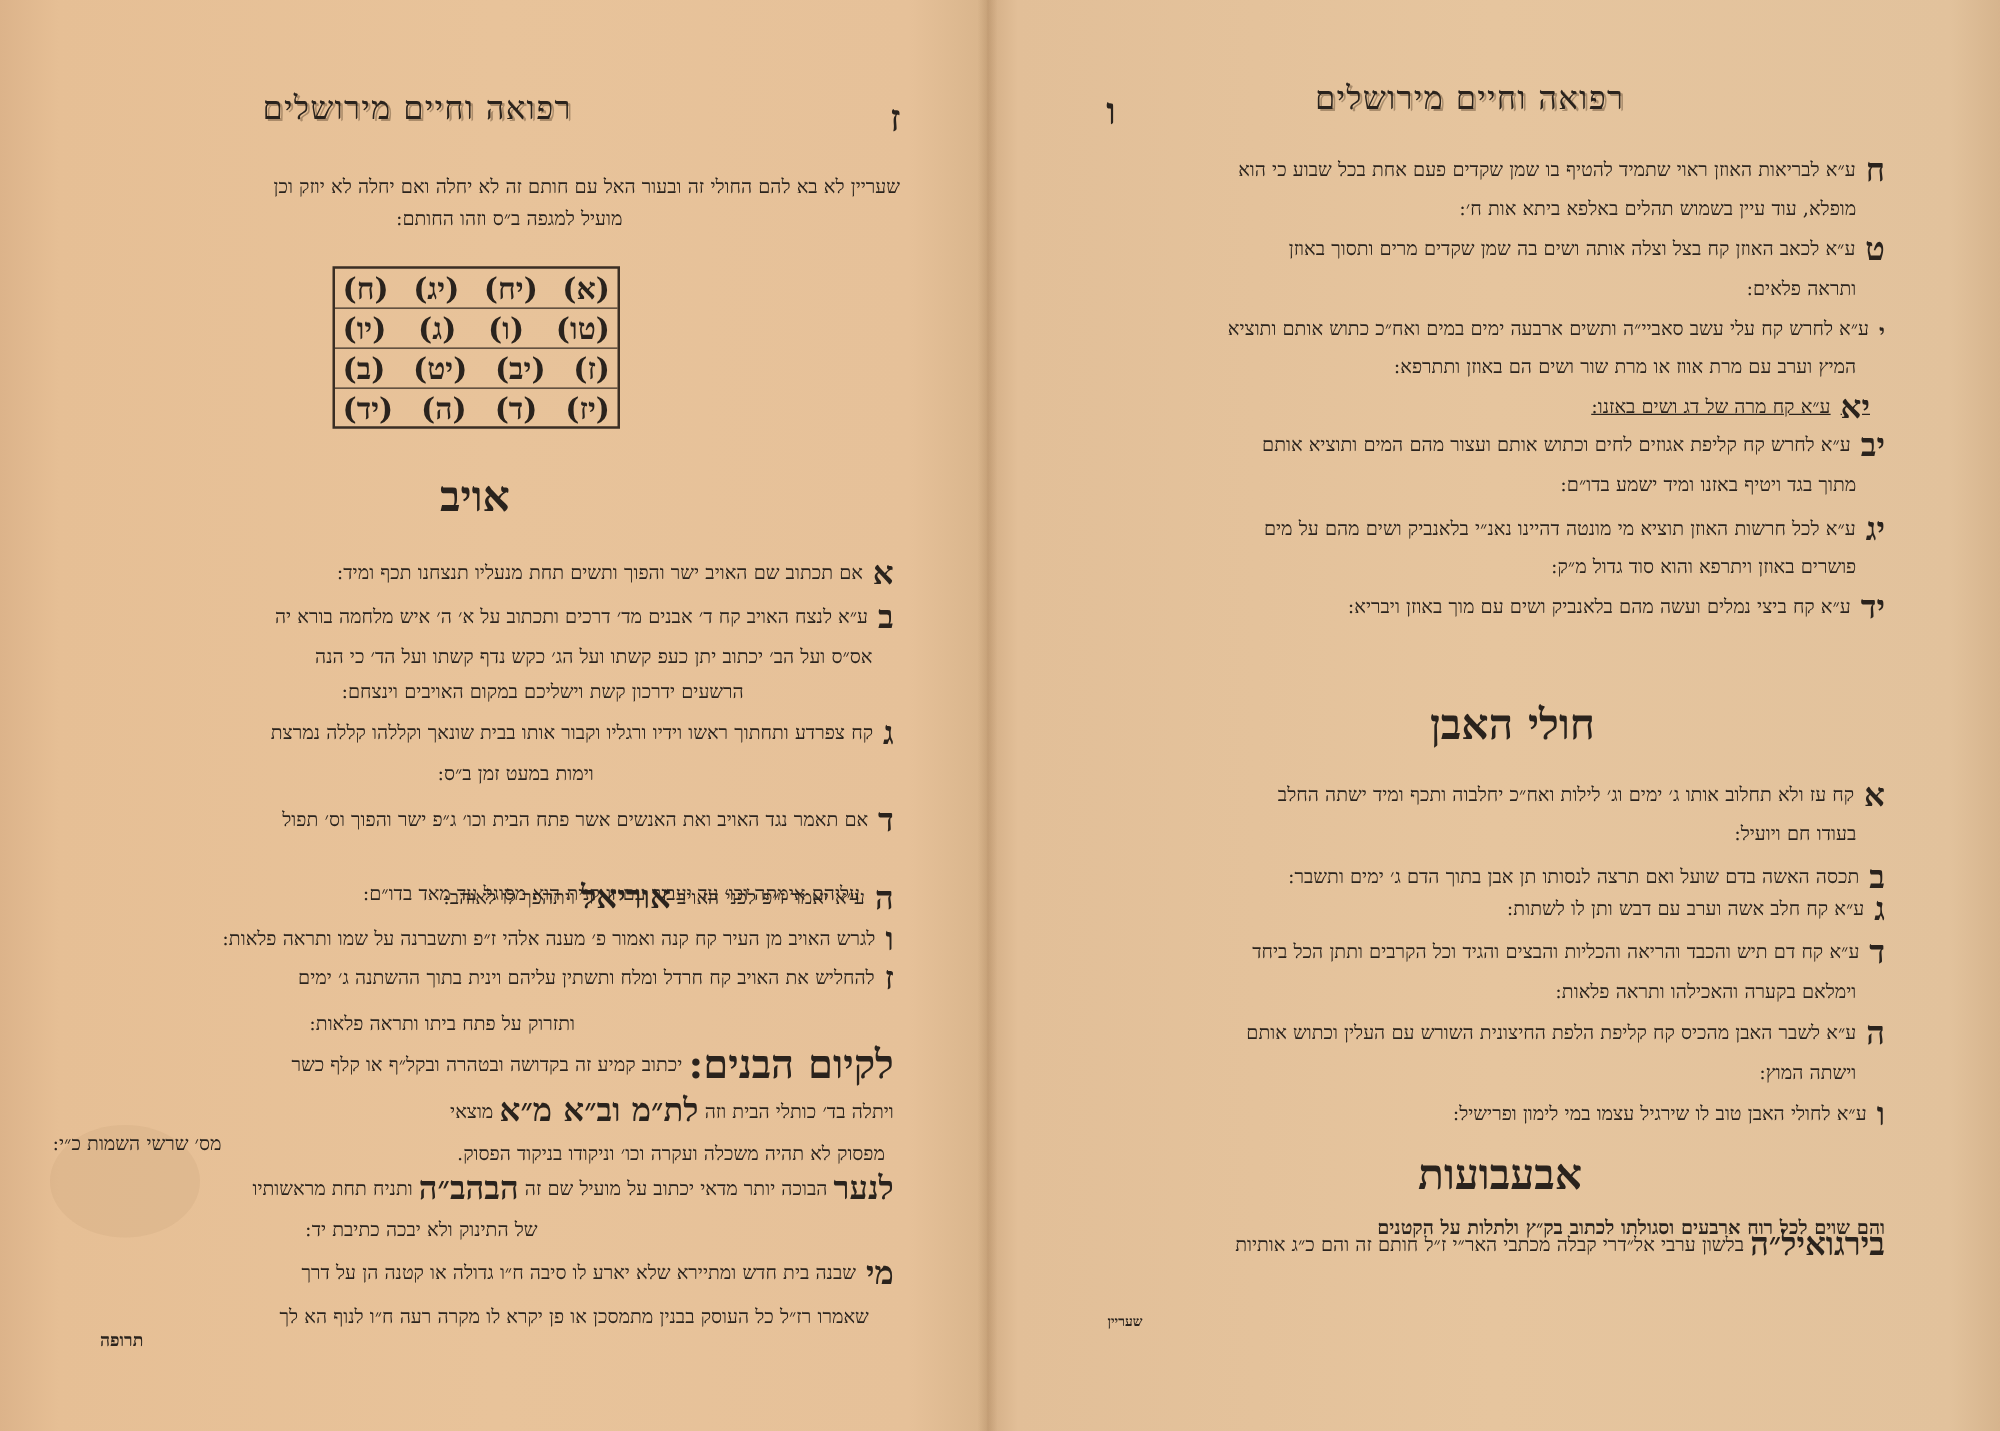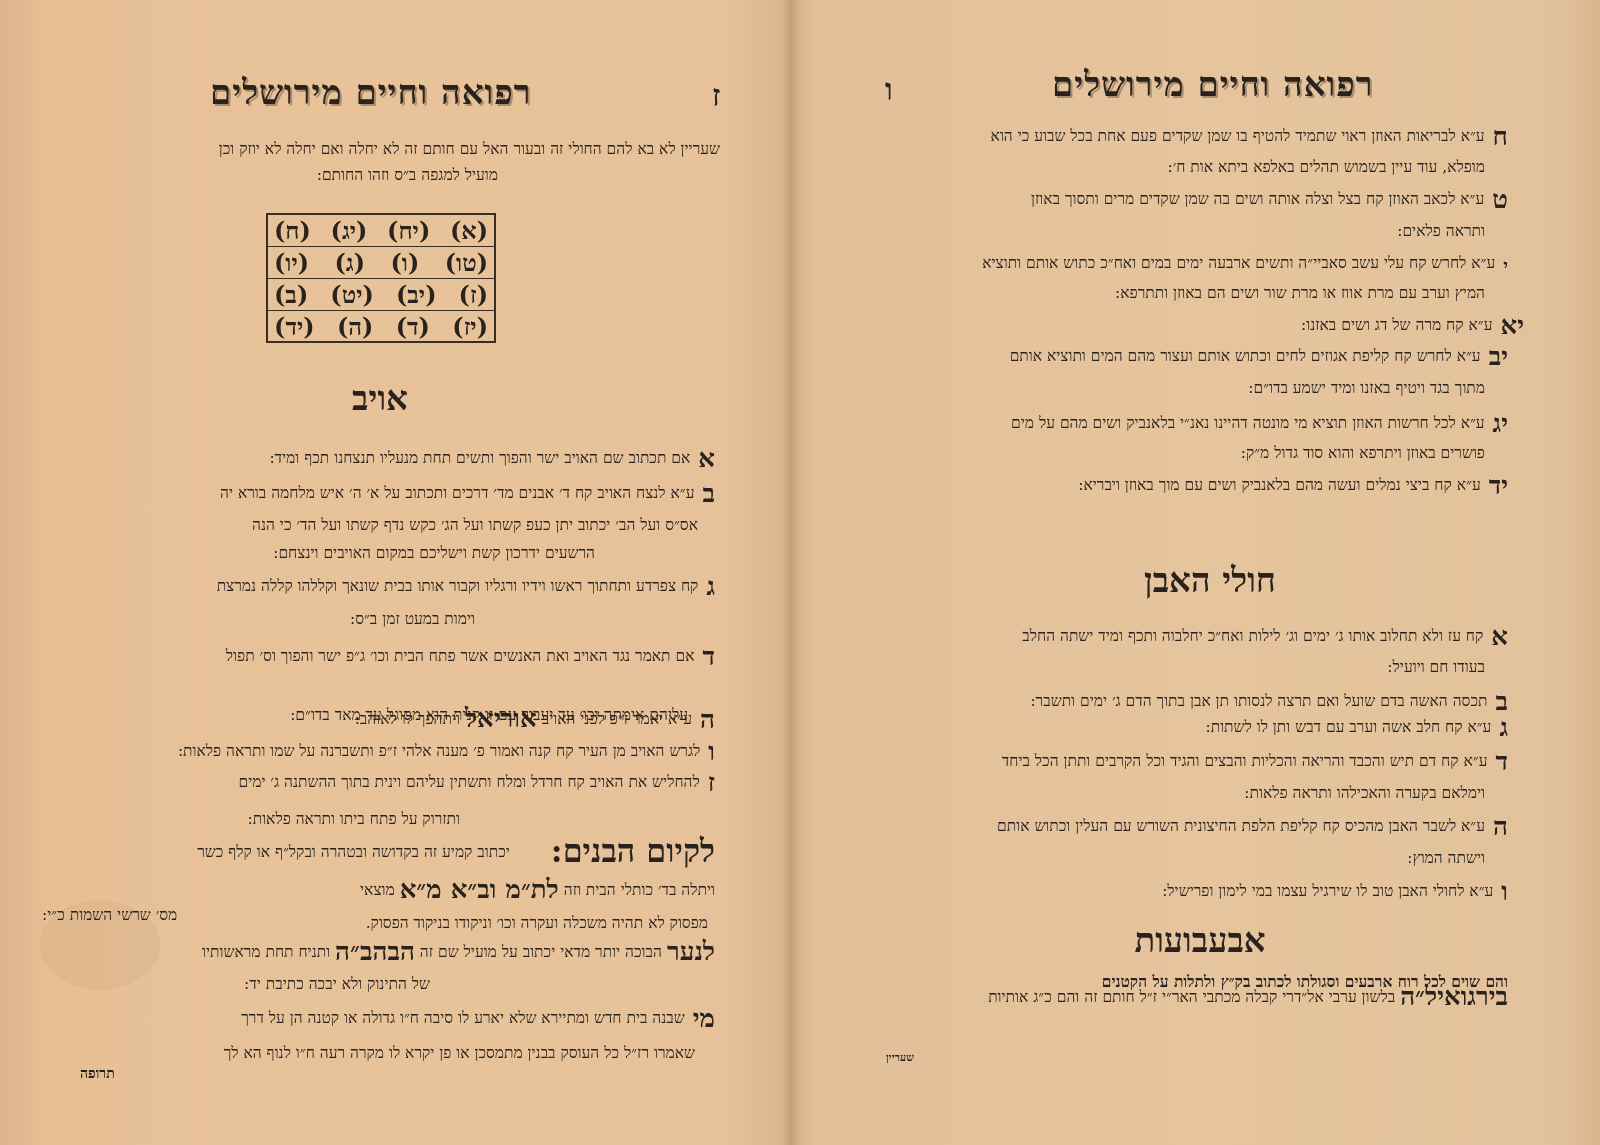--- a/index.html
+++ b/index.html
@@ -6,28 +6,28 @@
   body{width:1600px;height:1145px;overflow:hidden;background:#d9b58c;position:relative;
        font-family:"DejaVu Serif","Liberation Serif",serif;color:#2a231d;}
   .page{position:absolute;top:0;height:1145px;box-sizing:border-box;direction:rtl;}
   #left-page{left:0;width:790px;
     background:linear-gradient(90deg,#dcb38a 0%,#e6bf95 6%,#e8c39a 50%,#e6c199 92%,#d8b48b 100%);}
   #right-page{left:790px;width:810px;
     background:linear-gradient(90deg,#d2ad85 0%,#e2bf98 3%,#e6c59e 50%,#e2c29c 95%,#d6b48d 100%);}
   .gutter{position:absolute;left:782px;top:0;width:16px;height:1145px;
     background:linear-gradient(90deg,rgba(120,80,40,0) 0%,rgba(120,80,40,.18) 50%,rgba(120,80,40,0) 100%);}
   .abs{position:absolute;}
-  .running-title{font-family:"DejaVu Serif",serif;font-weight:bold;font-size:34px;letter-spacing:1px;
+  .running-title{font-family:"DejaVu Serif",serif;font-weight:normal;font-size:26px;letter-spacing:1px;
     white-space:nowrap;text-shadow:2px 2px 0 rgba(60,40,20,.35);}
   .page-num{font-weight:bold;font-size:30px;}
   .section-head{font-weight:bold;font-size:34px;white-space:nowrap;text-align:center;}
   .line{position:absolute;font-size:15.5px;white-space:nowrap;direction:rtl;line-height:22px;}
   .marker{font-weight:bold;font-size:26px;margin-left:8px;vertical-align:-4px;}
   .big{font-weight:bold;font-size:26px;vertical-align:-3px;}
-  .bigger{font-weight:bold;font-size:32px;vertical-align:-5px;margin-left:36px;}
+  .bigger{font-weight:bold;font-size:32px;vertical-align:-5px;}
   .table-box{position:absolute;left:266px;top:213px;width:230px;height:130px;
     border:2px solid #3a2e24;box-sizing:border-box;}
   .grid-row{display:flex;justify-content:space-between;align-items:center;direction:rtl;
     height:31px;padding:0 6px;border-bottom:1.5px solid #3a2e24;}
   .grid-row:last-child{border-bottom:none;}
   .cell{font-weight:bold;font-size:24px;}
   .stain{position:absolute;border-radius:50%;background:rgba(140,100,60,.08);}
 </style>
 </head>
 <body>
@@ -109,21 +109,21 @@
 
   <div class="line" style="right:92px;top:125px;"><span class="marker">ח</span><span>ע״א לבריאות האוזן ראוי שתמיד להטיף בו שמן שקדים פעם אחת בכל שבוע כי הוא</span></div>
   <div class="line" style="right:115px;top:156px;">מופלא, עוד עיין בשמוש תהלים באלפא ביתא אות ח׳:</div>
 
   <div class="line" style="right:92px;top:188px;"><span class="marker">ט</span><span>ע״א לכאב האוזן קח בצל וצלה אותה ושים בה שמן שקדים מרים ותסוך באוזן</span></div>
   <div class="line" style="right:115px;top:220px;">ותראה פלאים:</div>
 
   <div class="line" style="right:92px;top:252px;"><span class="marker" style="font-size:18px">י</span><span>ע״א לחרש קח עלי עשב סאביי״ה ותשים ארבעה ימים במים ואח״כ כתוש אותם ותוציא</span></div>
   <div class="line" style="right:115px;top:282px;">המיץ וערב עם מרת אווז או מרת שור ושים הם באוזן ותתרפא:</div>
 
-  <div class="line" style="right:76px;top:314px;"><span class="marker">יא</span><span>ע״א קח מרה של דג ושים באזנו:</span></div>
+  <div class="line" style="right:104px;top:314px;text-decoration:underline;"><span class="marker">יא</span><span>ע״א קח מרה של דג ושים באזנו:</span></div>
 
   <div class="line" style="right:92px;top:345px;"><span class="marker">יב</span><span>ע״א לחרש קח קליפת אגוזים לחים וכתוש אותם ועצור מהם המים ותוציא אותם</span></div>
   <div class="line" style="right:115px;top:377px;">מתוך בגד ויטיף באזנו ומיד ישמע בדו״ם:</div>
 
   <div class="line" style="right:92px;top:412px;"><span class="marker">יג</span><span>ע״א לכל חרשות האוזן תוציא מי מונטה דהיינו נאנ״י בלאנביק ושים מהם על מים</span></div>
   <div class="line" style="right:115px;top:442px;">פושרים באוזן ויתרפא והוא סוד גדול מ״ק:</div>
 
   <div class="line" style="right:92px;top:474px;"><span class="marker">יד</span><span>ע״א קח ביצי נמלים ועשה מהם בלאנביק ושים עם מוך באוזן ויבריא:</span></div>
 
 

